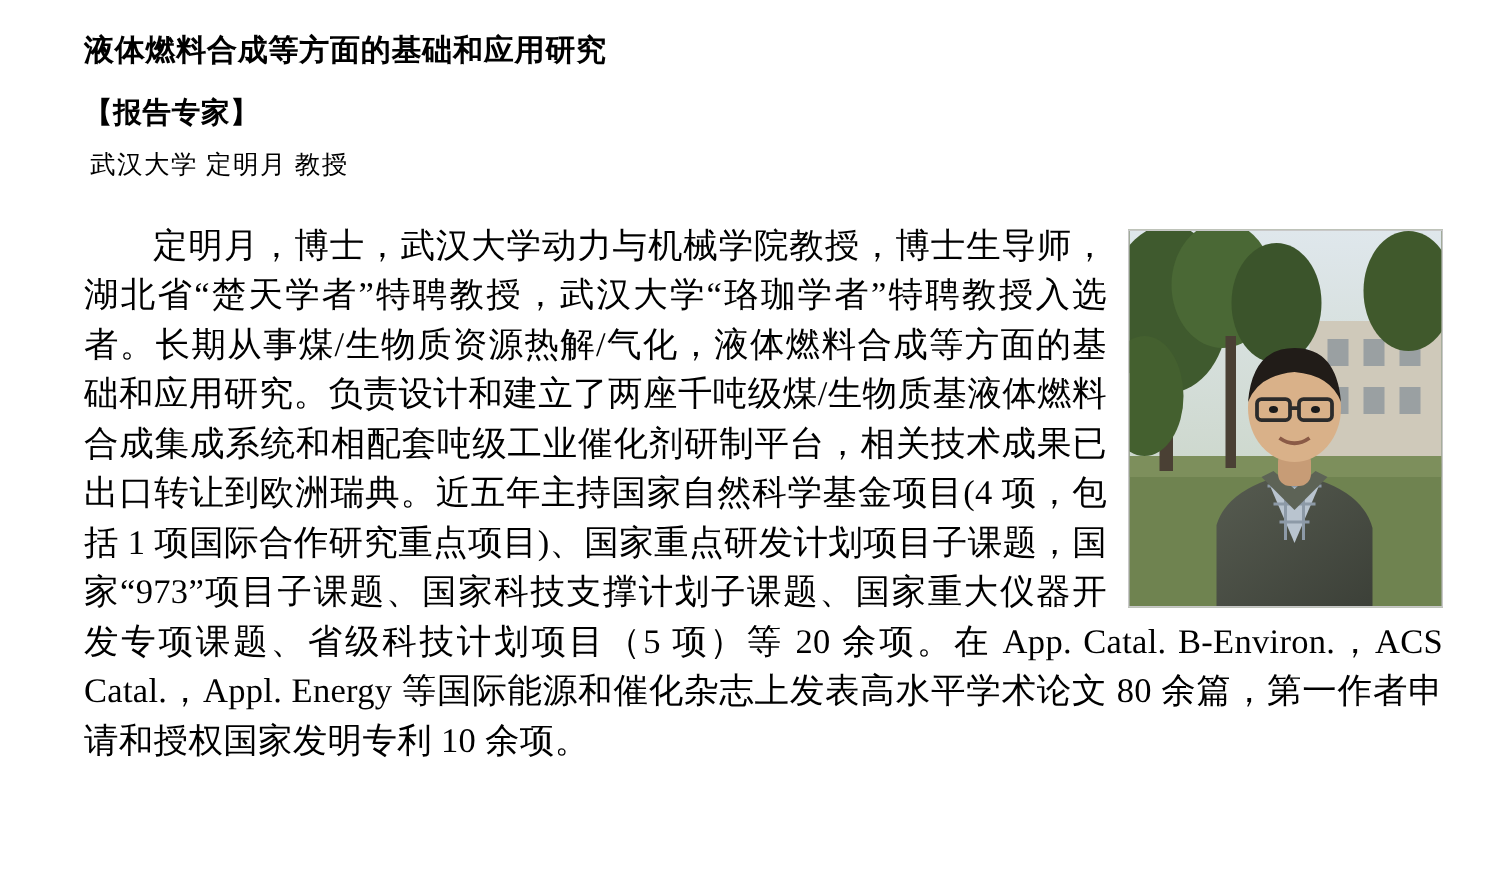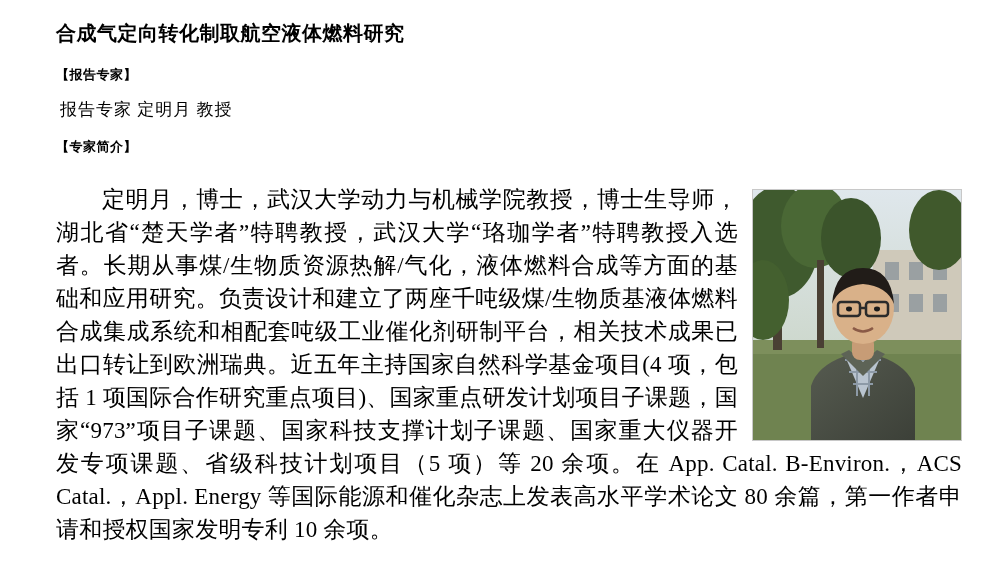--- a/index.html
+++ b/index.html
@@ -25,21 +25,21 @@
     font-family: "DejaVu Sans", "Liberation Sans", sans-serif;
     font-weight: bold;
     font-size: 20px;
     line-height: 30px;
     letter-spacing: 0.5px;
     margin: 6px 0 14px 0;
   }
   .section-head {
     font-family: "DejaVu Sans", "Liberation Sans", sans-serif;
     font-weight: bold;
-    font-size: 13px;
+    font-size: 19px;
     line-height: 26px;
     margin: 10px 0 8px 0;
     letter-spacing: 0.5px;
   }
   .speaker-line {
     font-size: 17px;
     line-height: 28px;
     margin: 2px 0 10px 4px;
     letter-spacing: 1px;
   }
@@ -67,27 +67,26 @@
   .bio-text {
     text-indent: 2em;
   }
   .clear { clear: both; }
 </style>
 </head>
 <body>
 
 <div class="page">
 
-  <h1 class="doc-title">合成气定向转化制取航空液体燃料研究</h1>
+  <h1 class="doc-title">液体燃料合成等方面的基础和应用研究</h1>
 
   <div class="section-head">【报告专家】</div>
 
-  <div class="speaker-line">报告专家  定明月  教授</div>
+  <div class="speaker-line">武汉大学  定明月  教授</div>
 
-  <div class="section-head">【专家简介】</div>
 
   <div class="bio-block">
 
     <div class="photo">
       <svg width="208" height="250" viewBox="0 0 208 250" xmlns="http://www.w3.org/2000/svg" aria-hidden="true">
         <defs>
           <linearGradient id="skyg" x1="0" y1="0" x2="0" y2="1">
             <stop offset="0%" stop-color="#dfe7ec"></stop>
             <stop offset="100%" stop-color="#c3cfbb"></stop>
           </linearGradient>

